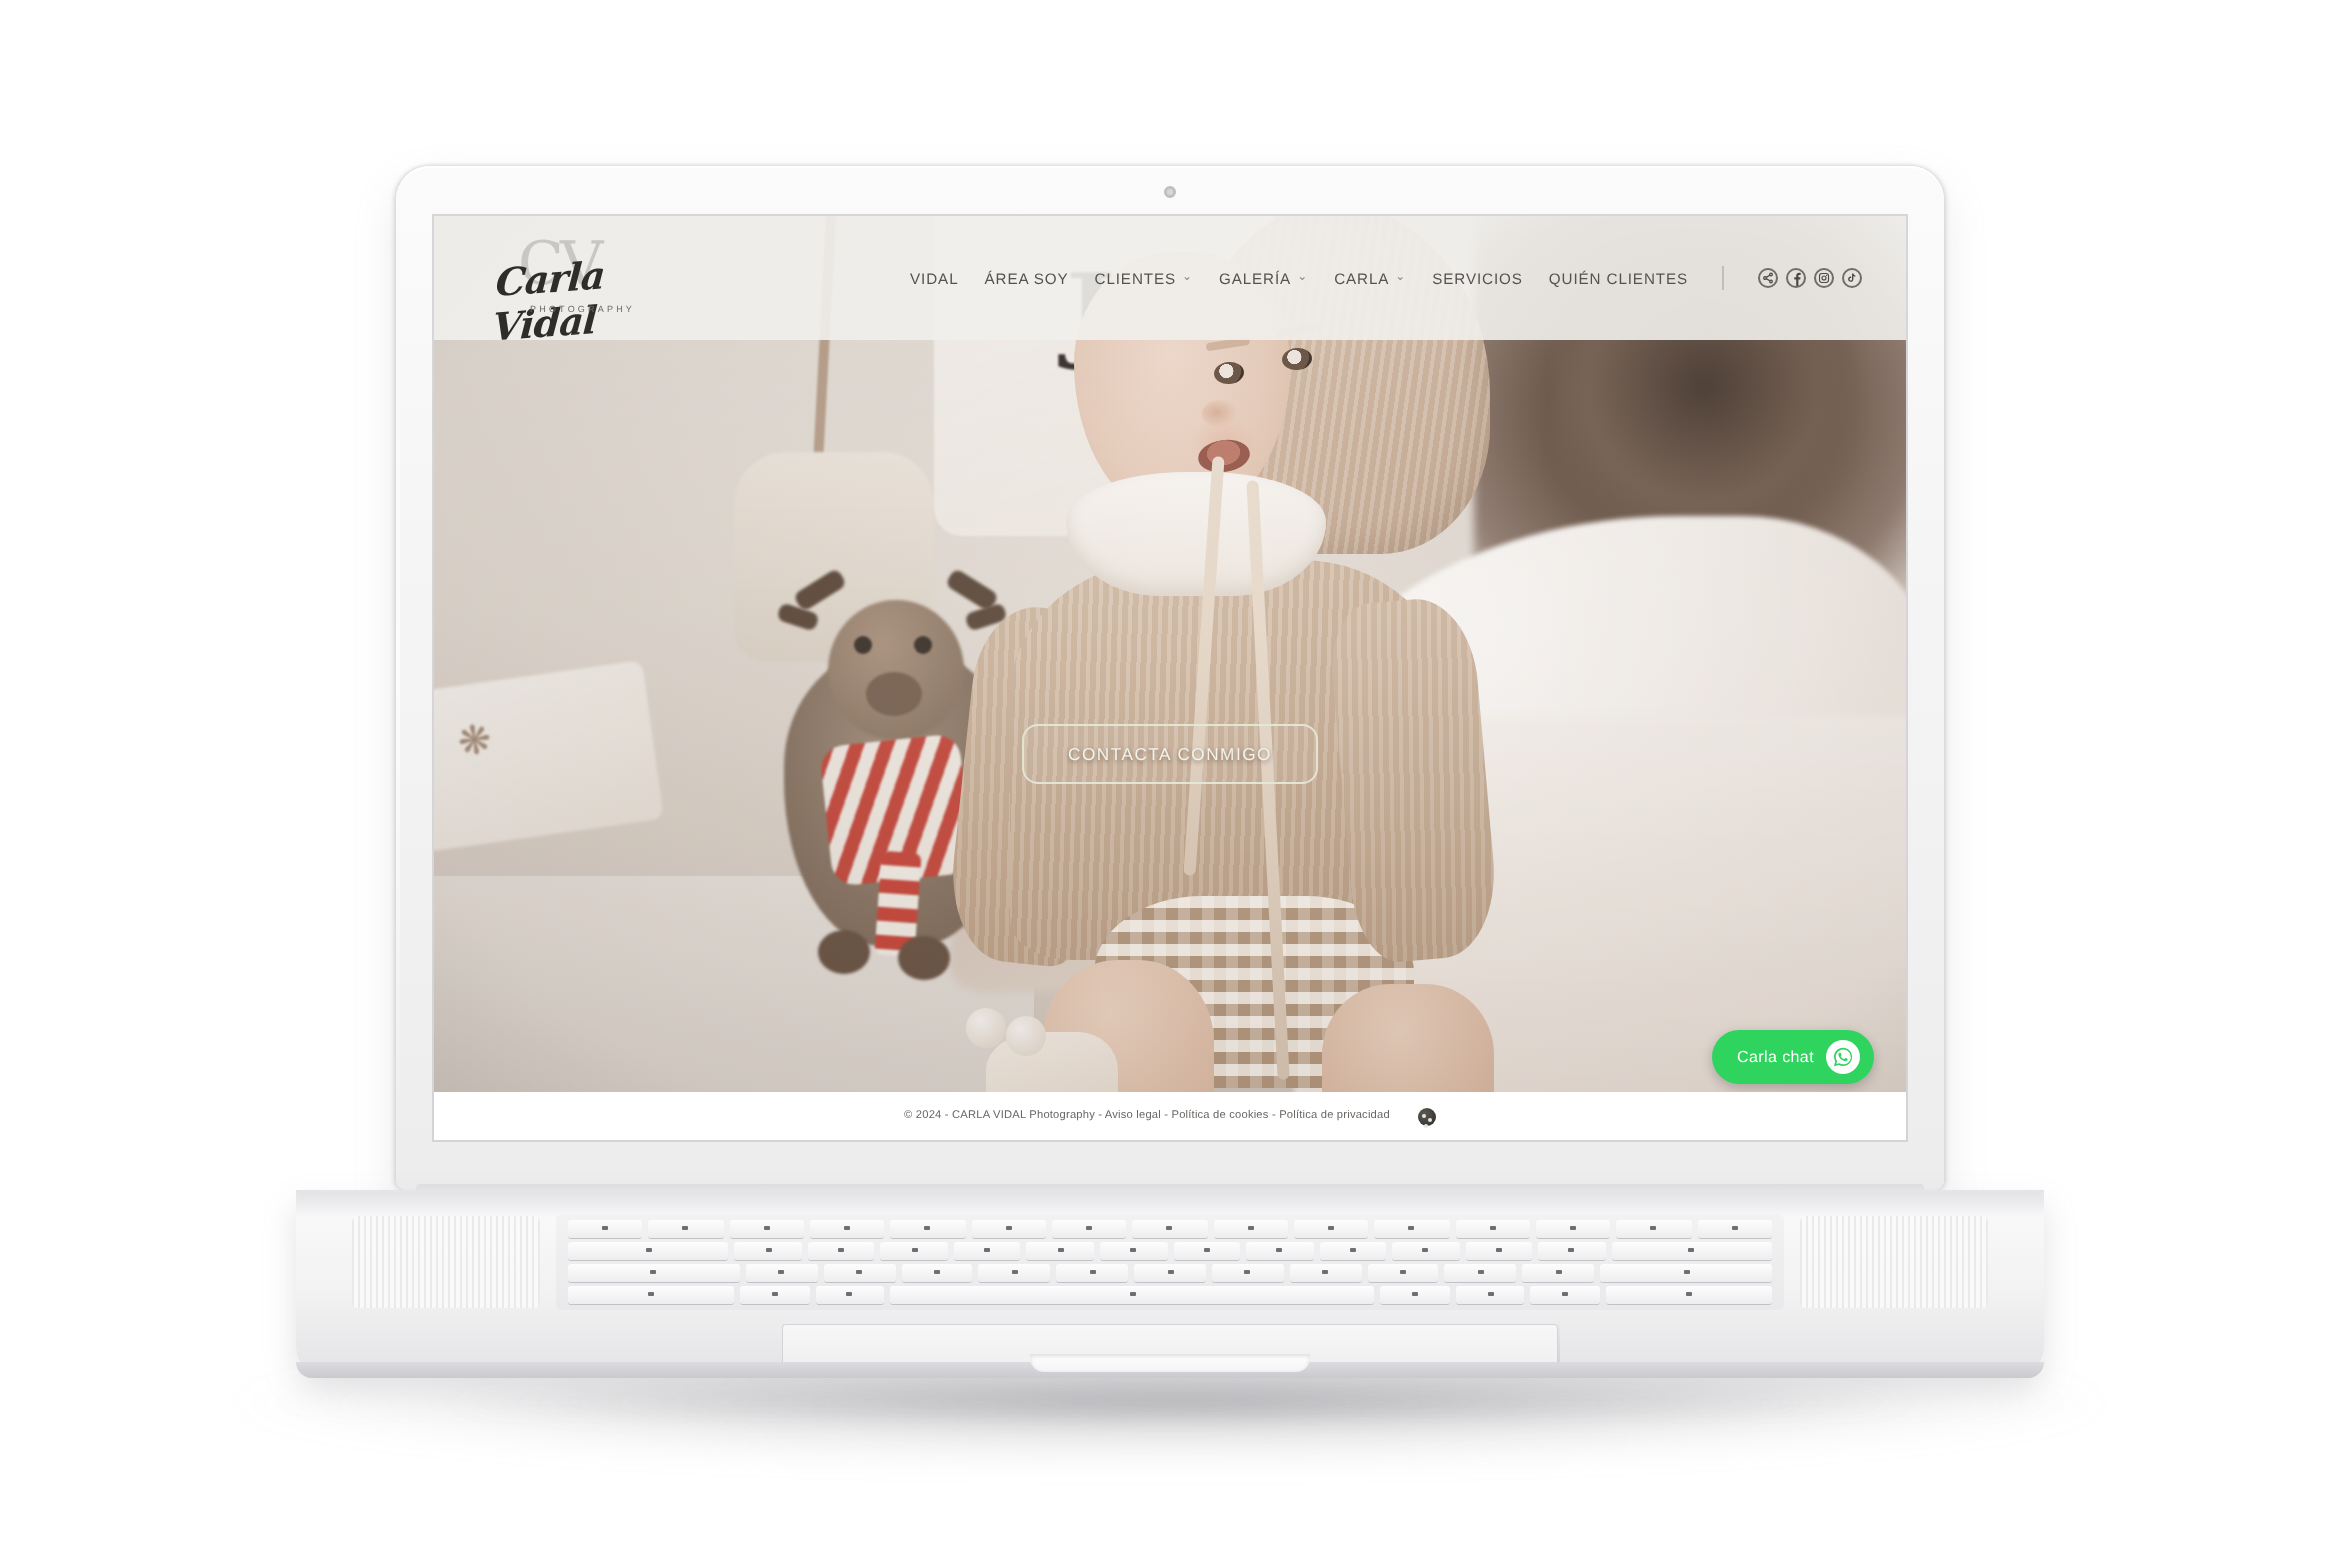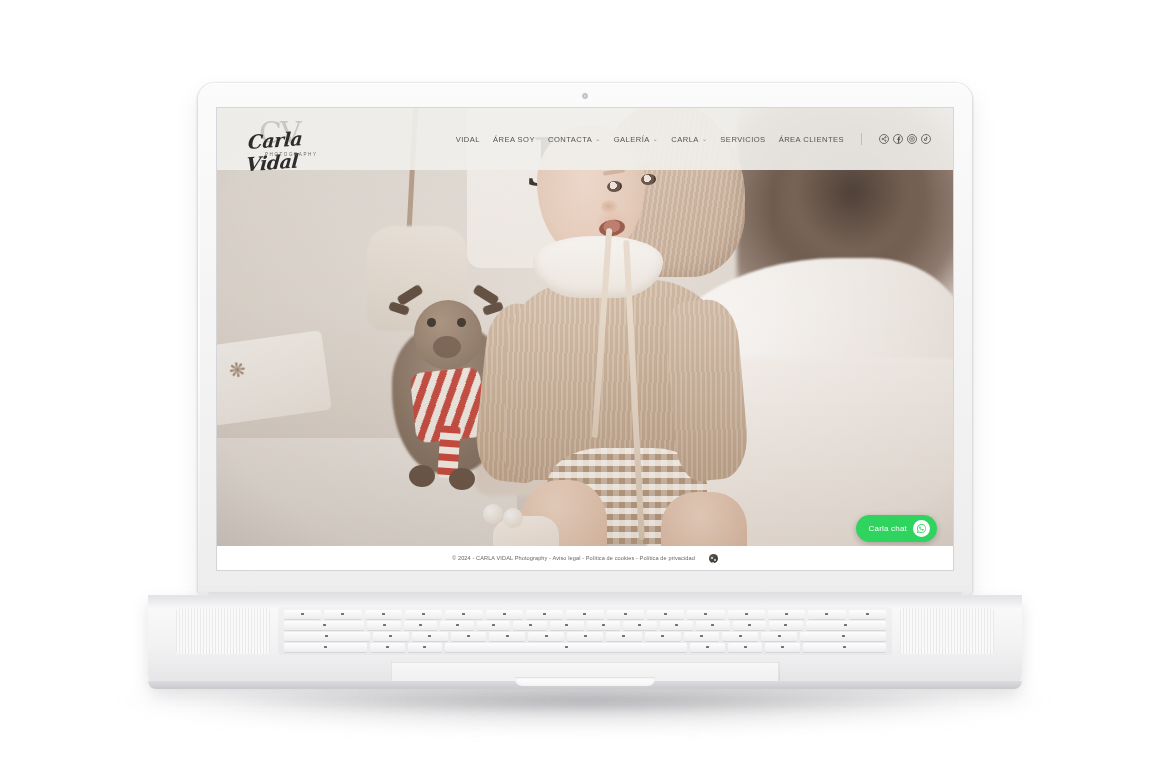--- a/index.html
+++ b/index.html
@@ -529,52 +529,53 @@
             <div class="bb-tie a"></div>
             <div class="bb-tie b"></div>
             <div class="bb-bootie"></div>
             <div class="bb-pom a"></div>
             <div class="bb-pom b"></div>
           </div>
 
           <div class="photo-grade"></div>
         </div>
 
+        <div class="cta">CONTACTA CONMIGO</div>
 
         <div class="site-header">
           <div class="logo">
             <div class="logo-mono">CV</div>
             <div class="logo-script">Carla Vidal</div>
             <div class="logo-sub">PHOTOGRAPHY</div>
           </div>
 
           <div class="nav">
             <div class="nav-item">
               <span>VIDAL</span>
             </div>
             <div class="nav-item">
               <span>ÁREA SOY</span>
             </div>
             <div class="nav-item">
-              <span>CONTACTA</span>
+              <span>CLIENTES</span>
               <span class="caret">⌄</span>
             </div>
             <div class="nav-item">
               <span>GALERÍA</span>
               <span class="caret">⌄</span>
             </div>
             <div class="nav-item">
               <span>CARLA</span>
               <span class="caret">⌄</span>
             </div>
             <div class="nav-item">
               <span>SERVICIOS</span>
             </div>
             <div class="nav-item">
-              <span>ÁREA CLIENTES</span>
+              <span>QUIÉN CLIENTES</span>
             </div>
 
             <div class="nav-sep"></div>
 
             <div class="socials">
               <div class="soc">
                 <svg width="6" height="6" viewBox="0 0 24 24" fill="none" stroke="#4a4744" stroke-width="2.6">
                   <circle cx="18" cy="5" r="2.6"></circle>
                     <circle cx="6" cy="12" r="2.6"></circle>
                     <circle cx="18" cy="19" r="2.6"></circle>

